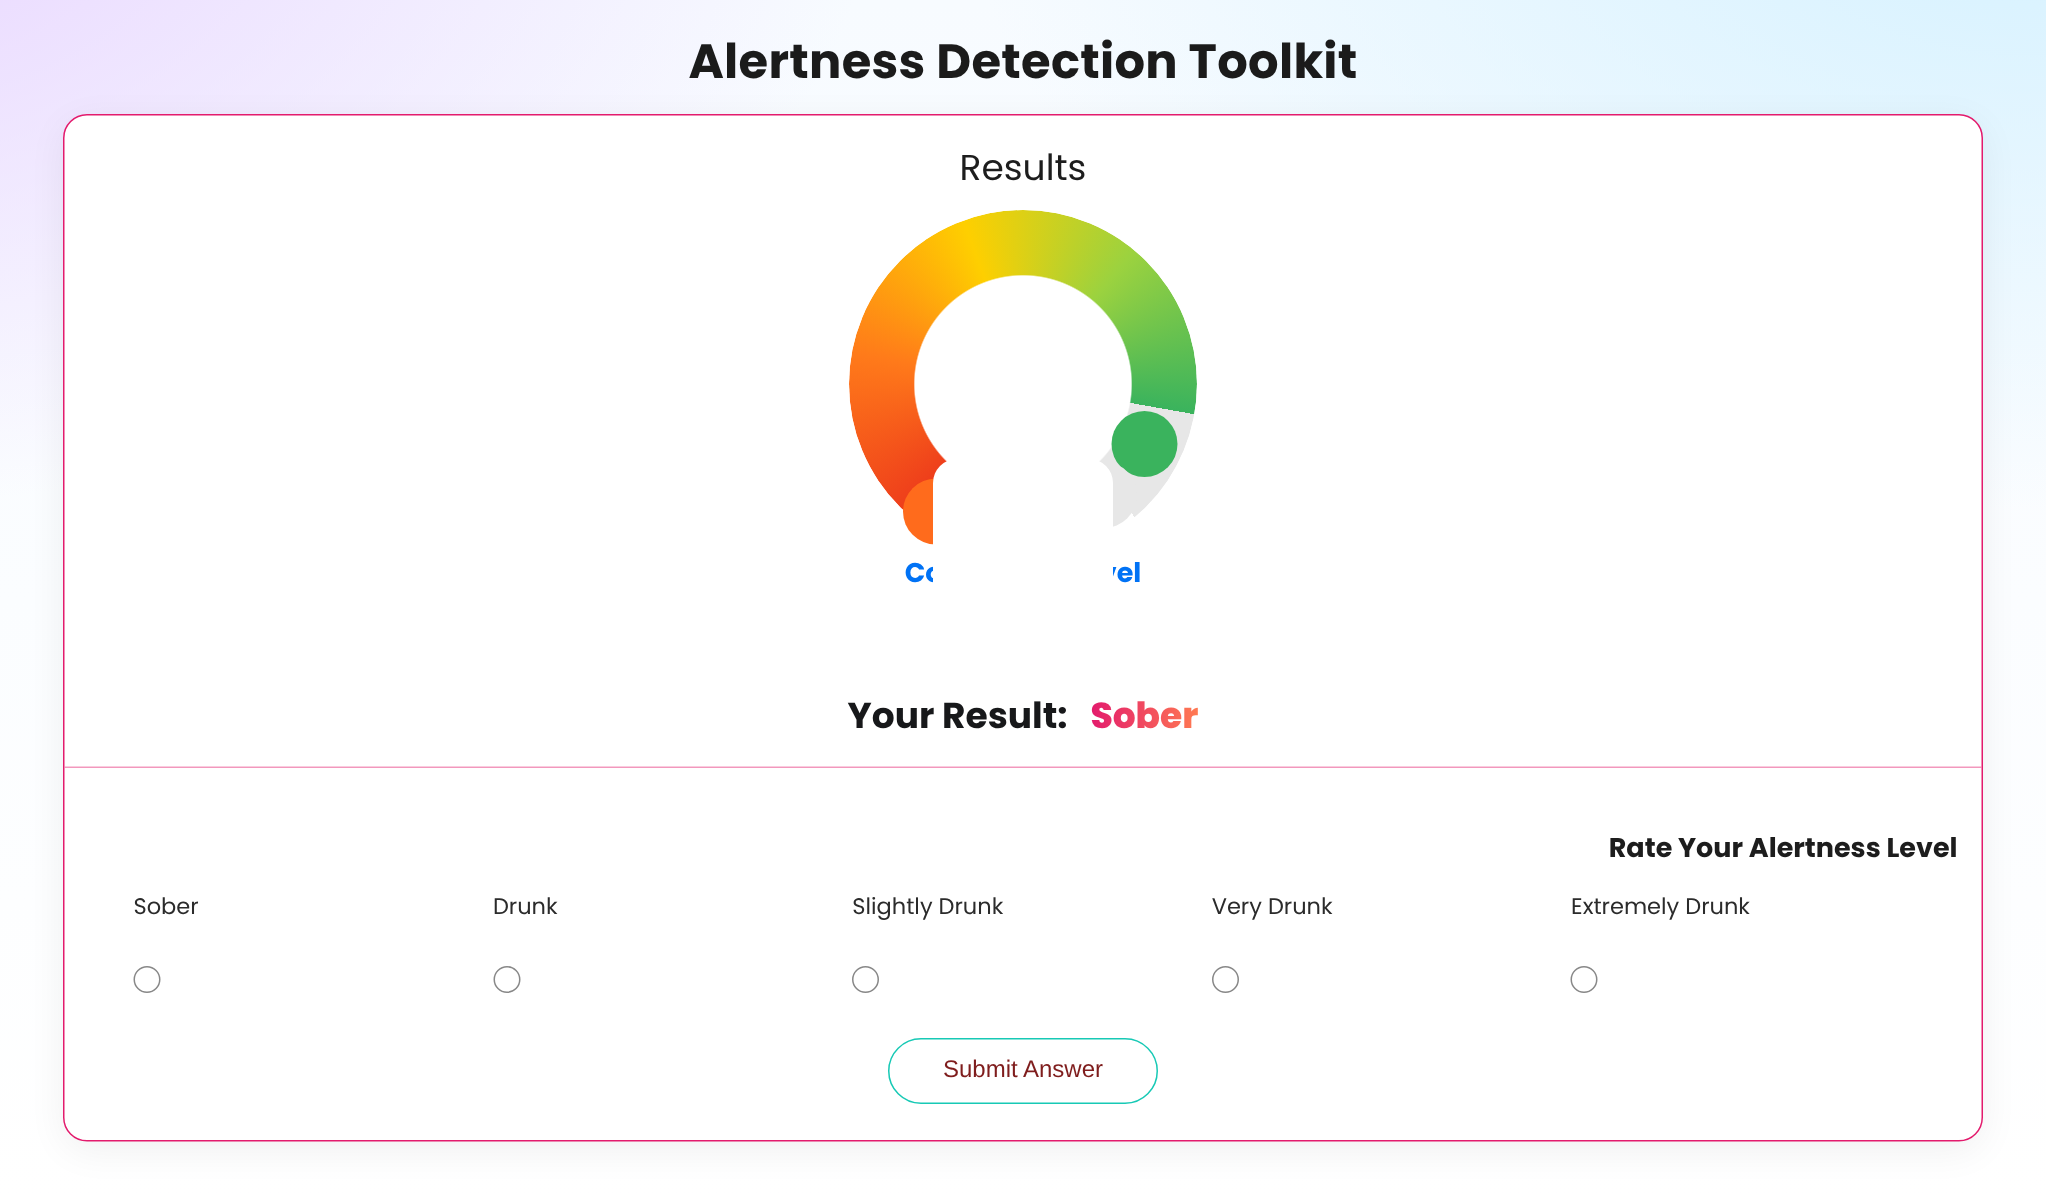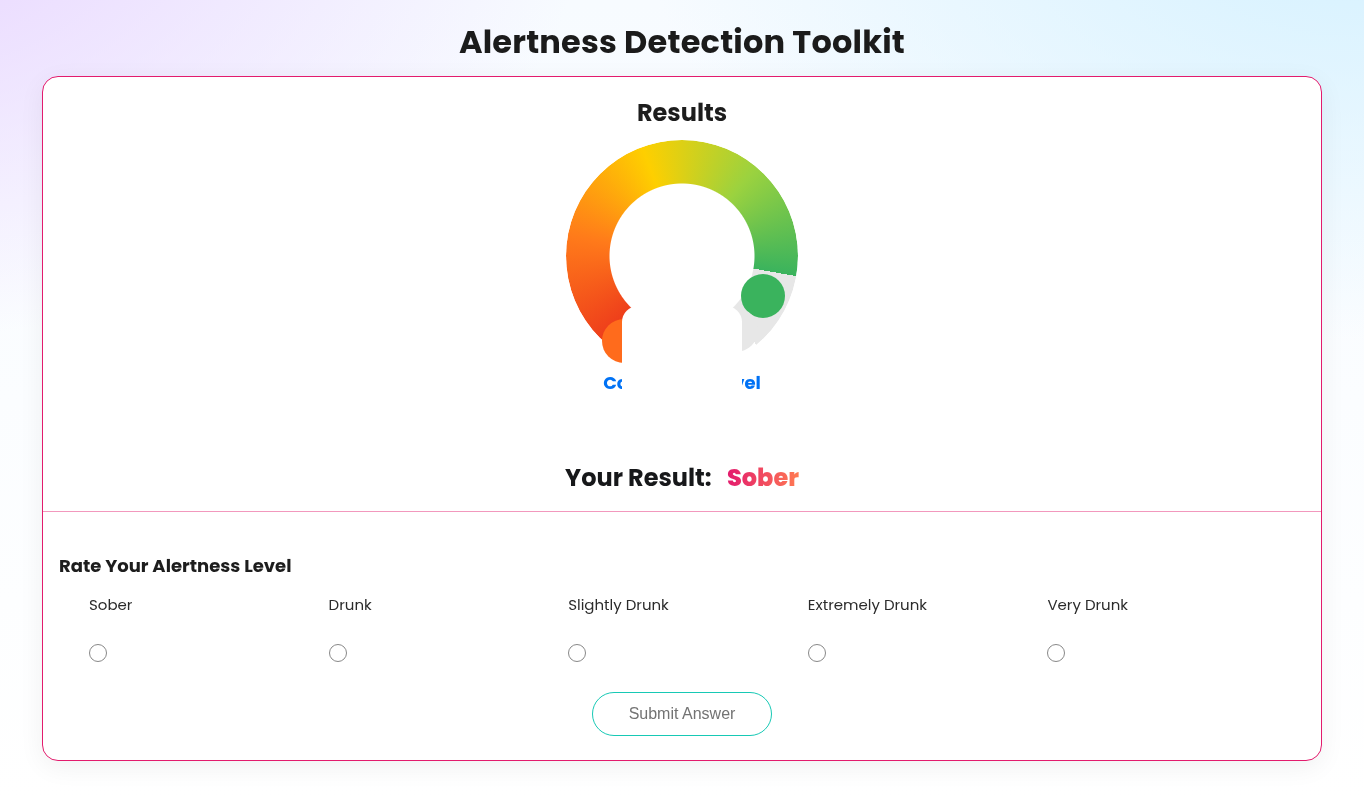--- a/index.html
+++ b/index.html
@@ -48,21 +48,21 @@
       border-radius: 16px;
       background: #ffffff;
       box-shadow: 0 6px 26px rgba(0,0,0,0.06);
       overflow: hidden;
       padding: 8px 16px 24px;
     }
 
     .section-title {
       text-align: center;
       font-size: 24px;
-      font-weight: 700;
+      font-weight: 400;
       color: #1d1d1d;
       margin: 10px 0 2px;
     }
 
     
     .gauge-wrap {
       display: flex;
       flex-direction: column;
       align-items: center;
       justify-content: flex-start;
@@ -143,21 +143,21 @@
     }
 
     hr.sep {
       border: none;
       height: 1px;
       background: var(--line);
       margin: 16px -16px 0;
     }
 
     .rate-title {
-      text-align: left;
+      text-align: right;
       font-size: 18px;
       font-weight: 700;
       color: #1d1d1d;
       margin: 40px 0 8px;
     }
 
     .options {
       display: grid;
       grid-template-columns: repeat(5, 1fr);
       gap: 0;
@@ -175,21 +175,21 @@
       border: 1.5px solid var(--slate-400);
       border-radius: 50%;
       background: #fff;
       display: inline-block;
     }
 
     .submit-row { display: flex; justify-content: center; margin-top: 30px; }
     .btn-submit {
       background: #ffffff;
       border: 1.5px solid var(--teal);
-      color: #737373;
+      color: #7f1d1d;
       padding: 12px 36px;
       border-radius: 999px;
       font-size: 16px;
       cursor: pointer;
     }
   </style>
 </head>
 <body>
 
 <div class="wrap">
@@ -227,25 +227,25 @@
       </label>
       <label class="option">
         <span class="opt-label">Drunk</span>
         <span class="opt-ctrl"></span>
       </label>
       <label class="option">
         <span class="opt-label">Slightly Drunk</span>
         <span class="opt-ctrl"></span>
       </label>
       <label class="option">
+        <span class="opt-label">Very Drunk</span>
+        <span class="opt-ctrl"></span>
+      </label>
+      <label class="option">
         <span class="opt-label">Extremely Drunk</span>
-        <span class="opt-ctrl"></span>
-      </label>
-      <label class="option">
-        <span class="opt-label">Very Drunk</span>
         <span class="opt-ctrl"></span>
       </label>
     </div>
 
     <div class="submit-row">
       <button class="btn-submit">Submit Answer</button>
     </div>
   </section>
 </div>
 

